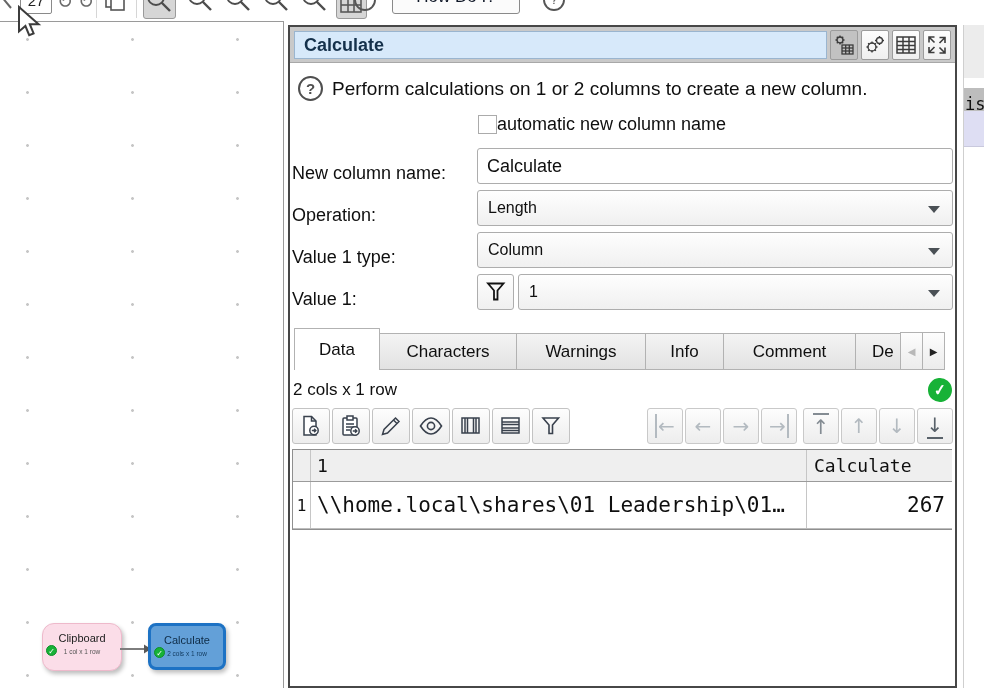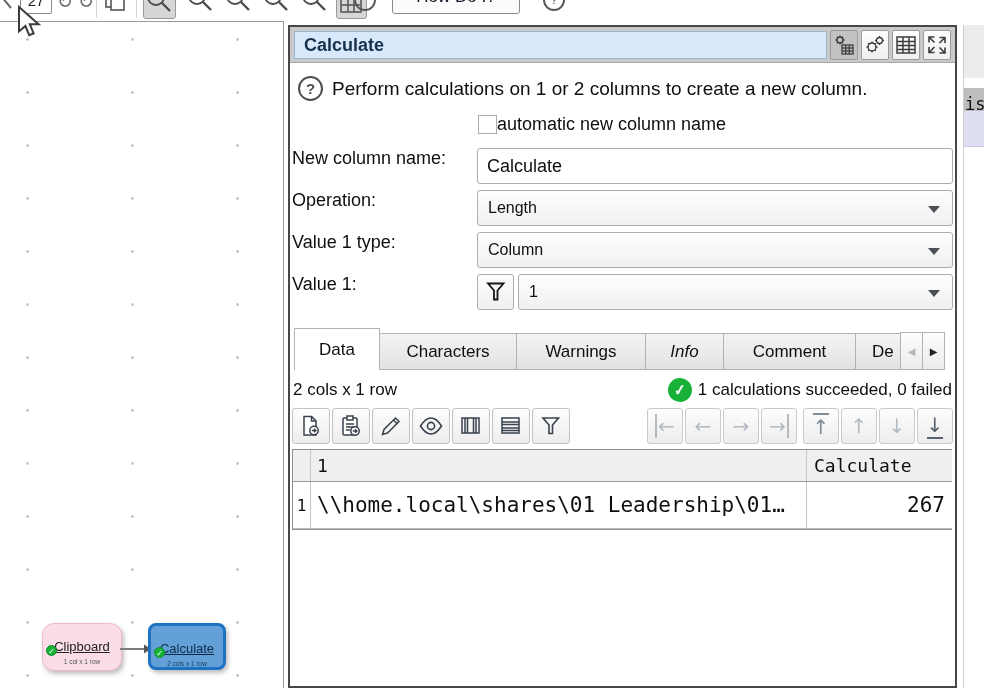--- a/index.html
+++ b/index.html
@@ -19,21 +19,21 @@
     background:#fbfbfb; font-size:17px; color:#101828; text-align:center; line-height:32px; font-weight:400; }
 
   
   .canvas { position:absolute; left:0; top:21px; width:284px; height:667px; background:#fff;
     border-top:1px solid #9a9a9a; border-right:1px solid #9a9a9a;
     background-image: radial-gradient(circle, #c6c6c6 1.2px, rgba(0,0,0,0) 1.6px);
     background-size: 105px 53px; background-position: 80px 44px; }
   .node { position:absolute; border-radius:12px; box-shadow: 2px 3px 4px rgba(0,0,0,.25); text-align:center; }
   .node-clipboard { left:42px; top:601px; width:80px; height:48px; background:#fbdde8; border:1.5px solid #eeb9cb; }
   .node-calculate { left:148px; top:601px; width:78px; height:47px; background:#63a0d8; border:3px solid #1d72c4; border-radius:8px; }
-  .node-title { font-size:13px; color:#222; margin-top:15px;text-decoration:underline; }
+  .node-title { font-size:11px; color:#222; margin-top:8px; }
   .node-calculate .node-title { color:#0e2b46; }
   .node-sub { font-size:6.5px; color:#555; margin-top:4px; }
   .node-calculate .node-sub { color:#123a5e; }
   .node-badge { position:absolute; left:3px; top:21px; width:11px; height:11px; border-radius:50%;
     background:#17b237; color:#fff; font-size:8px; line-height:11px; text-align:center; border:1px solid #0e8f2a; }
   .connector { position:absolute; left:120px; top:620px; }
 
   
   .sliver { position:absolute; left:963px; top:25px; width:21px; height:663px; background:#fff; border-left:1px solid #cfcfcf; }
   .sliver .s-top { position:absolute; left:0; top:0; width:21px; height:53px; background:#ececec; }
@@ -53,21 +53,21 @@
 
   .help-row { margin-top:13px; display:flex; align-items:center; gap:9px; padding:0 8px; }
   .q-circle { width:25px; height:25px; border:2px solid #4f4f4f; border-radius:50%; color:#4f4f4f;
     font-size:15px; font-weight:700; text-align:center; line-height:21px; flex:none; }
   .help-text { font-size:19px; color:#0f0f0f; }
 
   .check-row { margin-top:12px; display:flex; align-items:center; padding-left:188px; height:22px; }
   .checkbox { width:19px; height:19px; background:#fff; border:1px solid #ababab; flex:none; }
   .check-label { font-size:18px; color:#0f0f0f; }
 
-  .form-row { display:flex; align-items:flex-start; margin:6px 2px 0 2px; height:36px; }
+  .form-row { display:flex; align-items:flex-end; margin:6px 2px 0 2px; height:36px; }
   .form-row.first { margin-top:13px; }
   .f-label { width:185px; font-size:18px; color:#0f0f0f; flex:none; }
   .txt-input { flex:1; height:36px; border:1px solid #adadad; border-radius:3px; background:#fff;
     font-family:"Liberation Sans", sans-serif; font-size:18px; color:#0f0f0f; padding:0 9px; outline:none; }
   .combo { flex:1; height:36px; border:1px solid #adadad; border-radius:3px; background:linear-gradient(#fefefe,#f0f0f0);
     display:flex; align-items:center; position:relative; padding:0 30px 0 10px; }
   .combo-value { font-size:16px; color:#0f0f0f; white-space:nowrap; }
   .combo-arrow { position:absolute; right:12px; top:15px; width:0; height:0;
     border-left:6px solid transparent; border-right:6px solid transparent; border-top:7px solid #4a5055; }
   .funnel-btn { width:37px; height:36px; border:1px solid #adadad; border-radius:3px; margin-right:4px;
@@ -75,21 +75,21 @@
 
   .tabs { margin-top:18px; display:flex; align-items:flex-end; padding-left:4px; height:42px; }
   .tab { height:37px; border:1px solid #b2b2b2; background:linear-gradient(#f4f4f4,#e2e2e2);
     font-size:17px; color:#0f0f0f; display:flex; align-items:center; justify-content:center; margin-left:-1px; }
   .tab.active { height:42px; background:#fff; border-bottom:none; margin-left:0; border-radius:1px 1px 0 0; }
   .tab-clip { overflow:hidden; width:45px; flex:none; display:flex; align-items:center; height:37px; }
   .tab-clip .tab { width:90px; flex:none; height:37px; justify-content:flex-start; padding-left:16px; }
   .tab-scroll { width:23px; height:38px; border:1px solid #b2b2b2; margin-left:-1px;
     background:linear-gradient(#fdfdfd,#ececec); display:flex; align-items:center; justify-content:center; font-size:10px; }
   .tab-scroll.disabled { color:#b8b8b8; } .tab-scroll.enabled { color:#222; }
-  .w-data{width:86px;} .w-chars{width:138px;} .w-warn{width:130px;} .w-info{width:79px;font-style:italic;} .w-comment{width:133px;}
+  .w-data{width:86px;} .w-chars{width:138px;} .w-warn{width:130px;} .w-info{width:79px;} .w-comment{width:133px;}
 
   .status-row { margin-top:6px; display:flex; align-items:center; padding:0 3px; height:27px; }
   .status-left { font-size:17px; color:#0f0f0f; }
   .status-right { margin-left:auto; display:flex; align-items:center; gap:6px; }
   .ok-badge { width:24px; height:24px; border-radius:50%; background:#17b237; color:#fff; font-size:15px;
     font-weight:700; text-align:center; line-height:24px; transform:rotate(-6deg); }
   .status-text { font-size:17px; color:#0f0f0f; }
 
   .dtoolbar { margin-top:4px; display:flex; align-items:center; padding:0 2px; height:38px; }
   .ic-btn { width:38px; height:36px; border:1px solid #c3c3c3; border-radius:3px; background:linear-gradient(#fdfdfd,#ededed);
@@ -309,21 +309,20 @@
         <div class="tab">De</div>
       </div>
       <div class="tab-scroll disabled">◀</div>
       <div class="tab-scroll enabled">▶</div>
     </div>
 
     <div class="status-row">
       <div class="status-left">2 cols x 1 row</div>
       <div class="status-right">
         <div class="ok-badge">✓</div>
-        <div class="status-text">1 calculations succeeded, 0 failed</div>
       </div>
     </div>
 
     <div class="dtoolbar">
       <div class="ic-btn">
         <svg width="24" height="24">
             <g stroke="#39414d" fill="none" stroke-width="1.5">
               <path d="M5 2.5h7.5L17 7v14H5z" fill="#fff"></path>
               <path d="M12.5 2.5V7H17"></path>
               <circle cx="15" cy="16.5" r="4.2" fill="#fff"></circle>

